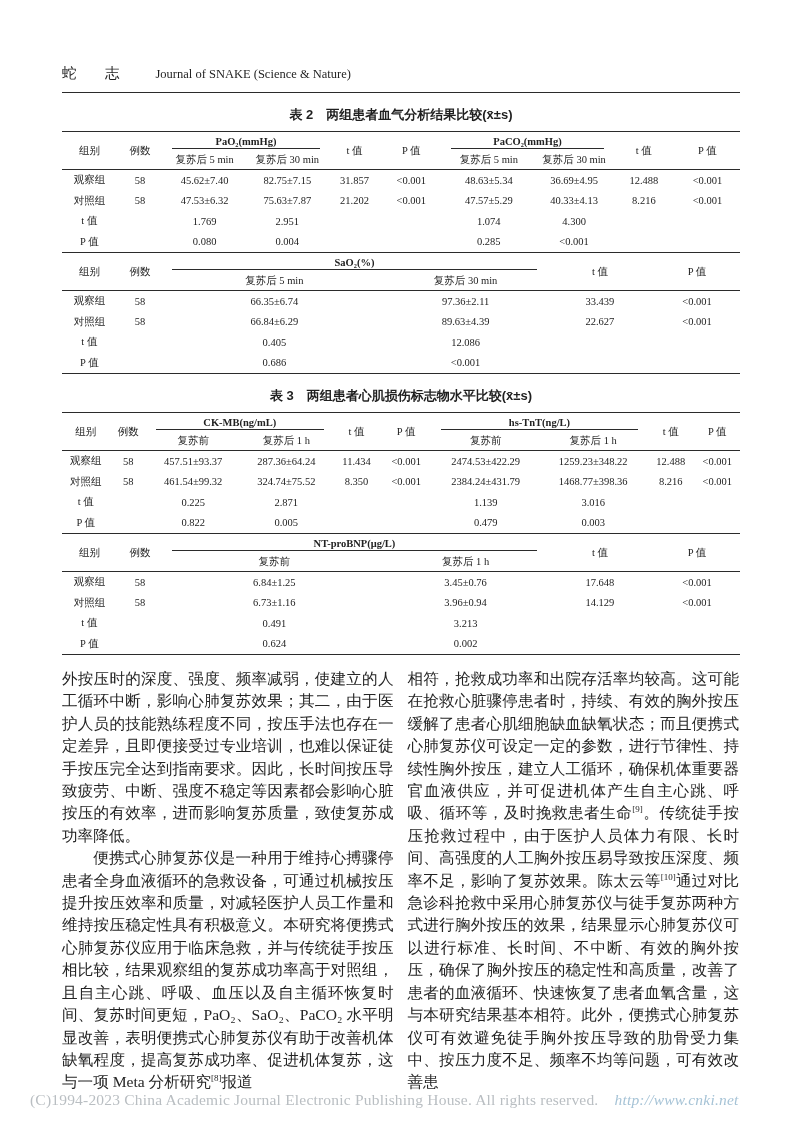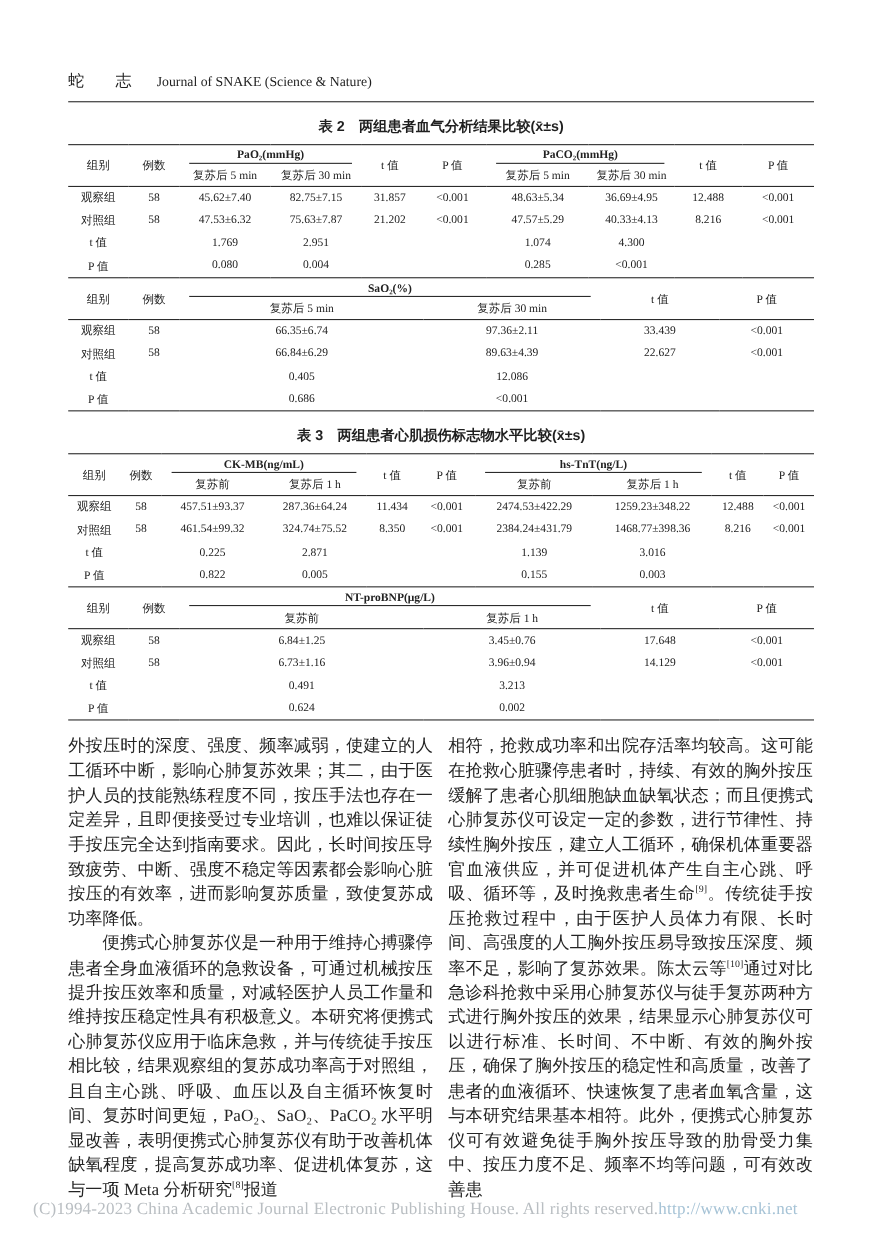--- a/index.html
+++ b/index.html
@@ -9,21 +9,21 @@
     -webkit-font-smoothing:antialiased;
   }
   .page{padding:64px 60px 0 62px;}
 
   
   .pg-header{
     display:flex;justify-content:space-between;align-items:baseline;
     font-size:12.5px;padding-bottom:9px;border-bottom:1.6px solid #2b2b2b;
     white-space:nowrap;
   }
-  .jcn{font-size:14.5px;letter-spacing:7px;margin-right:16px;}
+  .jcn{font-size:14.5px;letter-spacing:7px;margin-right:29px;}
   .jen{font-size:12.5px;}
   .icn{margin-right:22px;}
 
   
   .tbl-title{
     text-align:center;font-weight:bold;font-size:13px;
     font-family:"Liberation Sans","DejaVu Sans",sans-serif;
     margin:13px 0 7px;
   }
   .tt3{}
@@ -60,21 +60,21 @@
   .bodytext p.ind{text-indent:2em;}
   .bodytext sup{font-size:9px;line-height:0;vertical-align:super;}
 
   .pagenum{margin-top:13px;font-size:15px;}
 
   
   .scan-footer{
     position:absolute;left:30px;bottom:22px;white-space:nowrap;
     font-size:15.5px;color:#b9bec2;letter-spacing:.2px;
   }
-  .scan-footer .url{color:#a6c3d6;}
+  .scan-footer .url{color:#a6c3d6;margin-left:16px;font-style:italic;}
 </style>
 </head>
 <body>
 
 <div class="page">
 
   <div class="pg-header">
     <div class="ph-left">
       <span class="jcn">蛇　志</span><span class="jen">Journal of SNAKE (Science &amp; Nature)</span>
     </div>
@@ -303,21 +303,21 @@
           <td></td>
           <td></td>
         </tr>
         <tr>
           <td>P 值</td>
           <td></td>
           <td>0.822</td>
           <td>0.005</td>
           <td></td>
           <td></td>
-          <td>0.155</td>
+          <td>0.479</td>
           <td>0.003</td>
           <td></td>
           <td></td>
         </tr>
       </tbody>
   </table>
 
   <table class="tbl part-b">
     <colgroup>
       <col style="width:53px">

